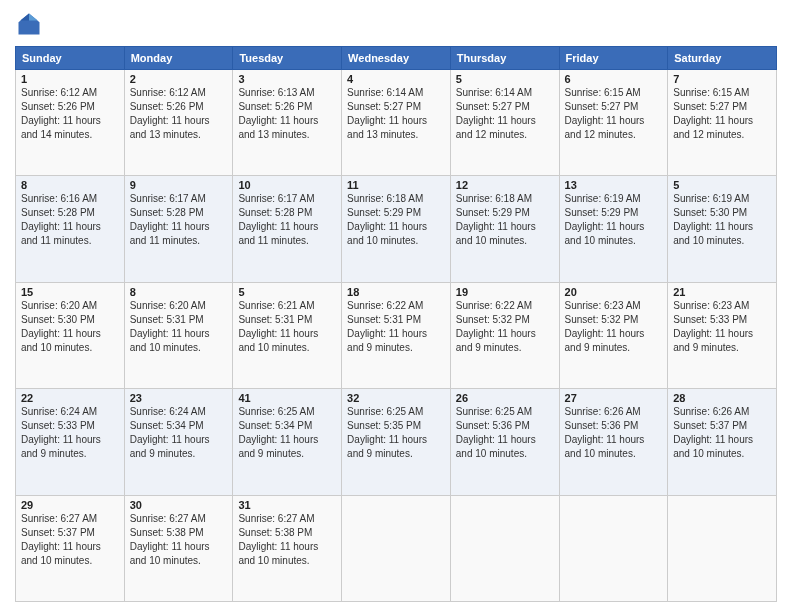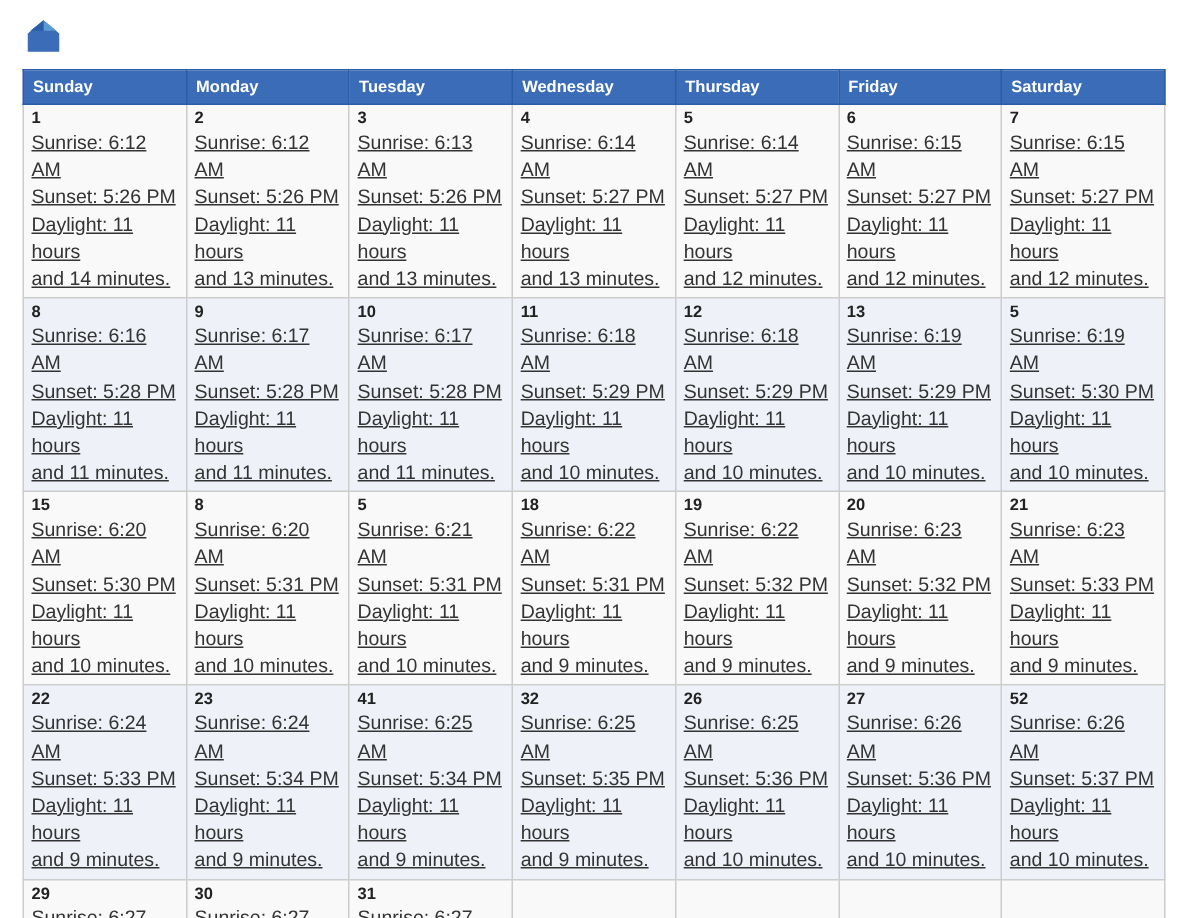--- a/index.html
+++ b/index.html
@@ -79,24 +79,23 @@
       background-color: #eef2f8;
     }
     .day-num {
       font-size: 11px;
       font-weight: bold;
       color: #222;
       display: block;
       margin-bottom: 1px;
     }
     .day-info {
-      font-size: 13px;
+      font-size: 10px;
       color: #333;
       line-height: 1.4;
-      text-decoration: underline;
     }
     .empty-cell {
       background-color: #f9f9f9 !important;
     }
   </style>
 </head>
 <body>
 
 <div class="page">
   <div class="header">
@@ -239,21 +238,21 @@
           </td>
           <td>
             <span class="day-num">26</span>
             <div class="day-info">Sunrise: 6:25 AM<br>Sunset: 5:36 PM<br>Daylight: 11 hours<br>and 10 minutes.</div>
           </td>
           <td>
             <span class="day-num">27</span>
             <div class="day-info">Sunrise: 6:26 AM<br>Sunset: 5:36 PM<br>Daylight: 11 hours<br>and 10 minutes.</div>
           </td>
           <td>
-            <span class="day-num">52</span>
+            <span class="day-num">28</span>
             <div class="day-info">Sunrise: 6:26 AM<br>Sunset: 5:37 PM<br>Daylight: 11 hours<br>and 10 minutes.</div>
           </td>
         </tr>
         <tr>
           <td>
             <span class="day-num">29</span>
             <div class="day-info">Sunrise: 6:27 AM<br>Sunset: 5:37 PM<br>Daylight: 11 hours<br>and 10 minutes.</div>
           </td>
           <td>
             <span class="day-num">30</span>

